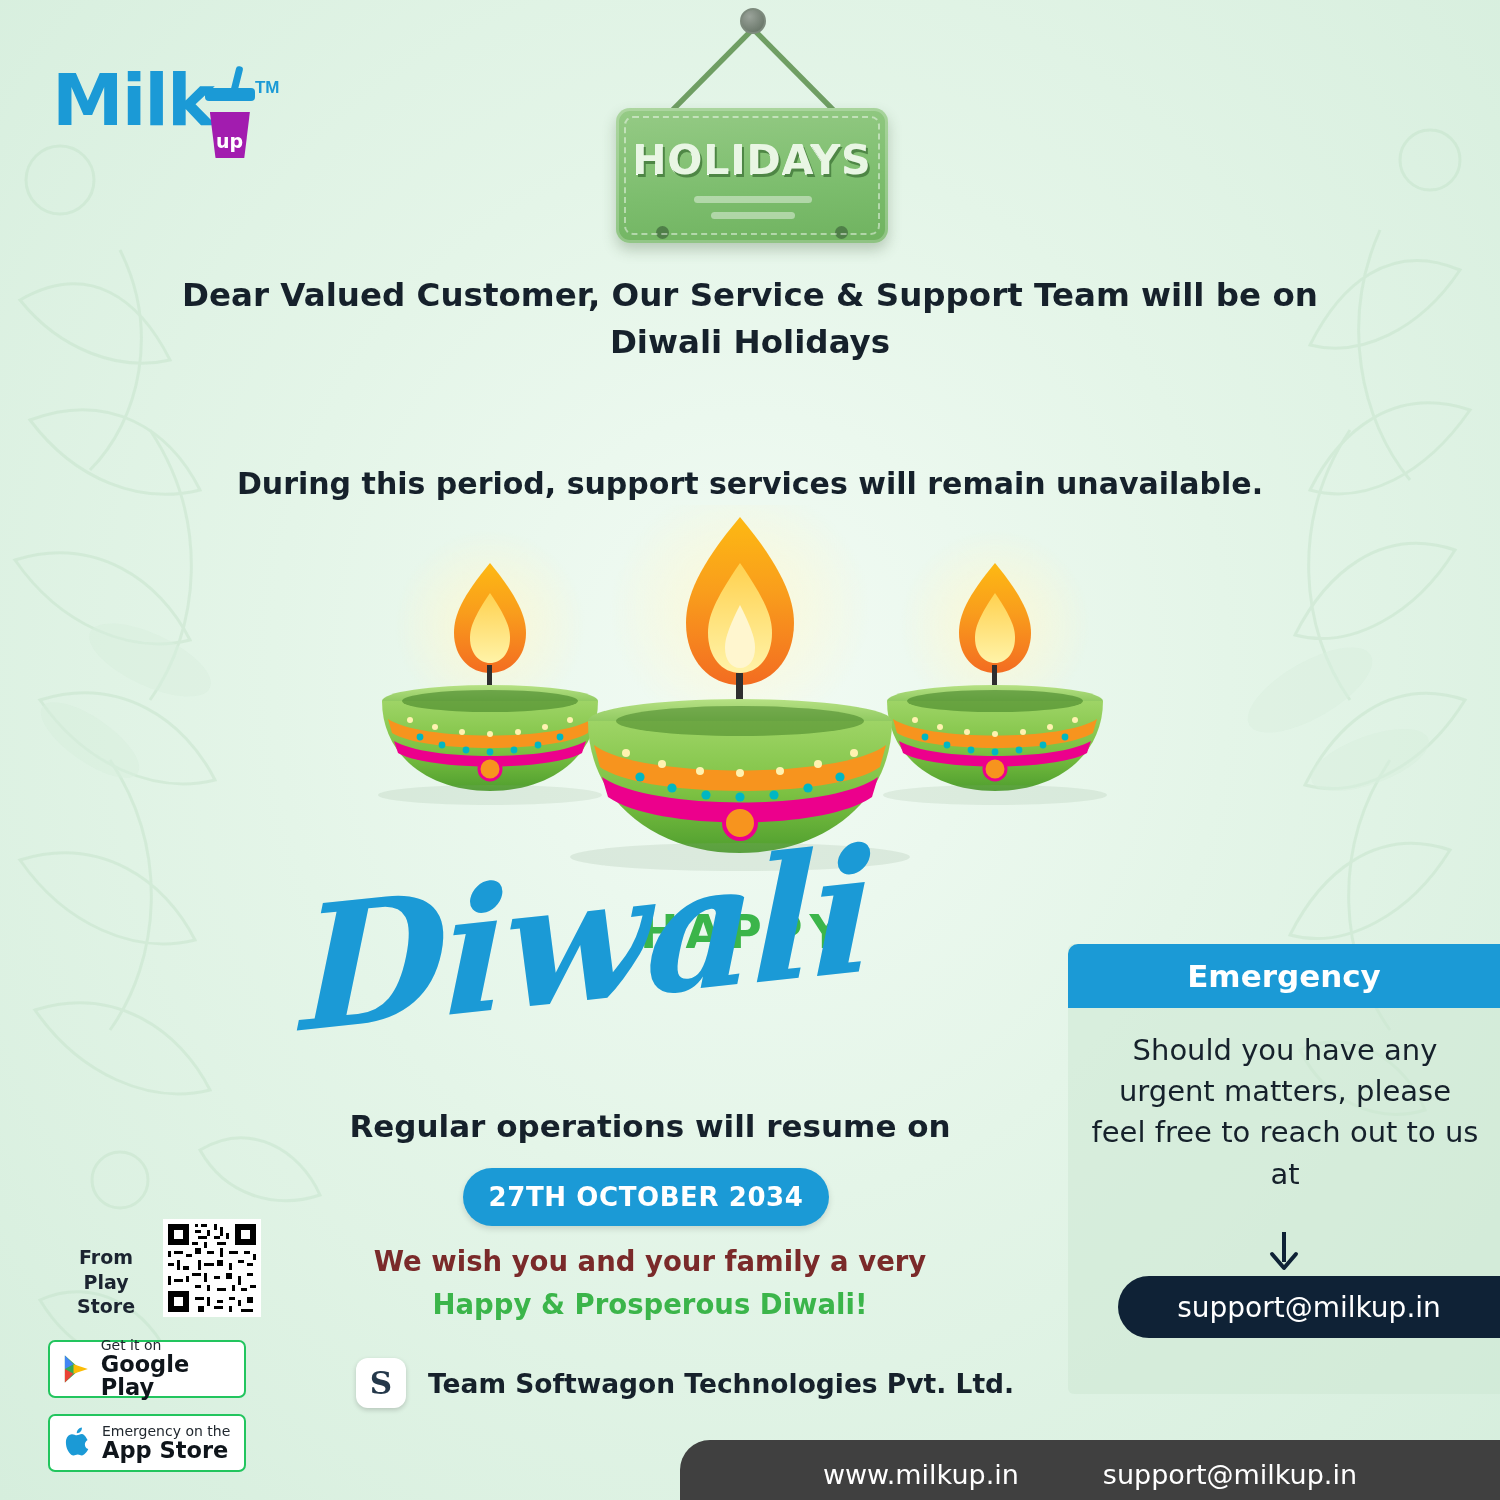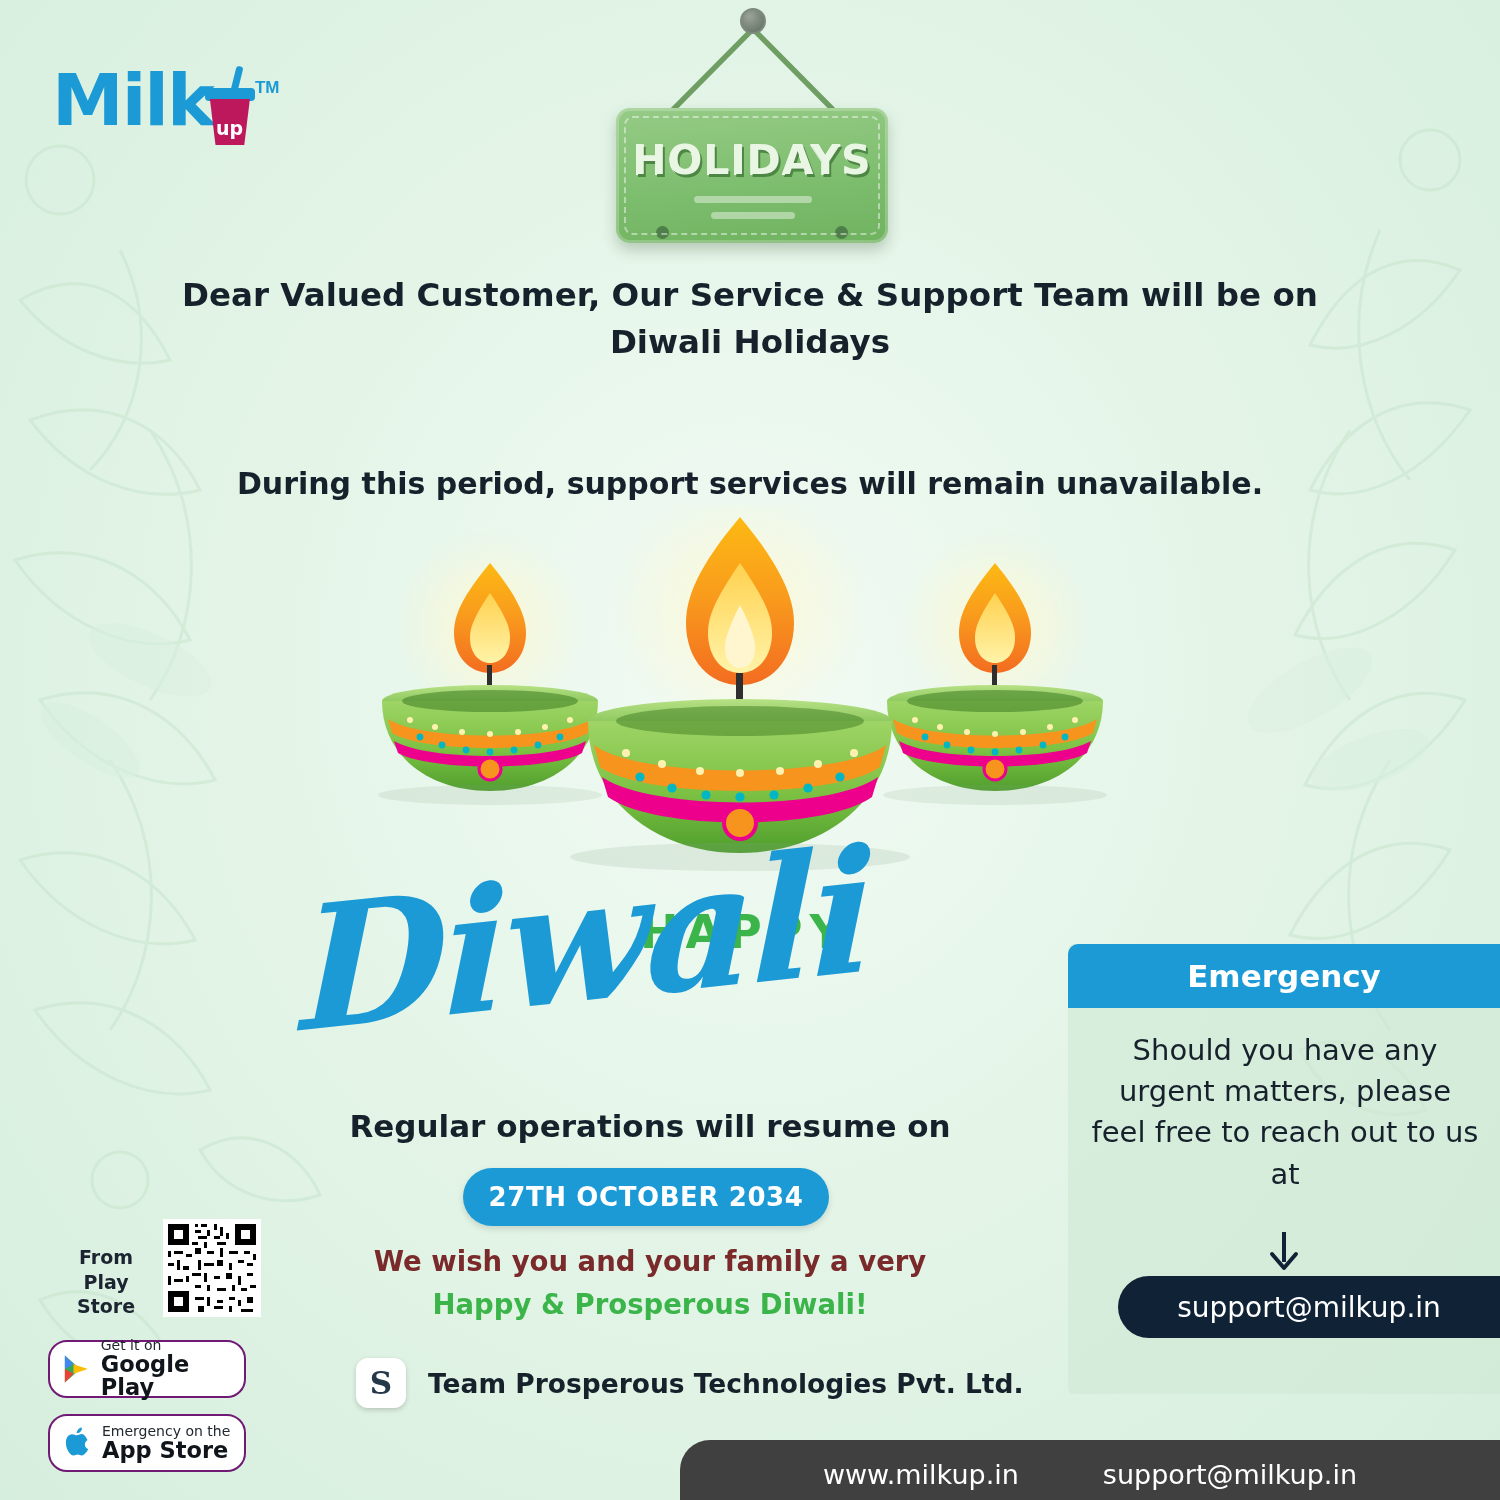--- a/index.html
+++ b/index.html
@@ -24,22 +24,22 @@
     line-height: 1;
   }
   .logo-cup {
     position: relative; width: 46px; height: 62px; margin-left: -6px; margin-top: 24px;
   }
   .logo-cup .lid {
     position: absolute; top: 0; left: -2px; width: 50px; height: 13px;
     background: #1b9ad6; border-radius: 4px;
   }
   .logo-cup .body {
-    position: absolute; top: 11px; left: 3px; width: 40px; height: 46px;
-    background: #be185d; clip-path: polygon(0 0, 100% 0, 86% 100%, 14% 100%);
+    position: absolute; top: 24px; left: 3px; width: 40px; height: 46px;
+    background: #a21caf; clip-path: polygon(0 0, 100% 0, 86% 100%, 14% 100%);
     border-radius: 0 0 6px 6px;
   }
   .logo-cup .straw {
     position: absolute; top: -22px; left: 26px; width: 7px; height: 30px;
     background: #1b9ad6; transform: rotate(14deg); border-radius: 3px;
   }
   .logo-up {
     position: absolute; bottom: 6px; left: 6px; color: #fff;
     font-size: 19px; font-weight: bold; font-family: "DejaVu Sans", sans-serif;
   }
@@ -180,21 +180,21 @@
 
   
   .fromplay {
     position: absolute; left: 60px; top: 1245px; width: 92px; text-align: center;
     font-family: "DejaVu Sans", sans-serif; font-weight: bold; font-size: 19px; color: #1b2430; line-height: 1.3;
   }
   .qr { position: absolute; left: 163px; top: 1219px; width: 98px; height: 98px; background: #fff; padding: 5px; }
   .qr-inner { width: 100%; height: 100%; }
   .store-btn {
     position: absolute; width: 198px; height: 58px; background: #fff;
-    border: 2px solid #701a75; border-radius: 19px; display: flex; align-items: center; gap: 10px;
+    border: 2px solid #22c55e; border-radius: 7px; display: flex; align-items: center; gap: 10px;
     padding-left: 12px;
   }
   .store-btn.google { left: 48px; top: 1340px; }
   .store-btn.apple { left: 48px; top: 1414px; }
   .store-txt { display: flex; flex-direction: column; line-height: 1.05; }
   .store-small { font-family: "DejaVu Sans", sans-serif; font-size: 14px; color: #20272e; }
   .store-big { font-family: "DejaVu Sans", sans-serif; font-size: 22.5px; font-weight: bold; color: #0f151b; }
 
   
   .footer {
@@ -416,21 +416,21 @@
   <div class="resume-pill">
     <span>27TH OCTOBER 2034</span>
   </div>
   <div class="wish1">We wish you and your family a very</div>
   <div class="wish2">Happy &amp; Prosperous Diwali!</div>
 
   <div class="team-row">
     <div class="team-badge">
       <span>S</span>
     </div>
-    <div class="team-name">Team Prosperous Technologies Pvt. Ltd.</div>
+    <div class="team-name">Team Softwagon Technologies Pvt. Ltd.</div>
   </div>
 
   <div class="emergency">
     <div class="emergency-head">
       <span>Emergency</span>
     </div>
     <div class="emergency-body">Should you have any urgent matters, please feel free to reach out to us at</div>
     <svg class="arrow-down" viewBox="0 0 36 44" aria-hidden="true">
       <path d="M18,2 L18,32" stroke="#0f2236" stroke-width="4" fill="none"></path>
       <path d="M6,24 L18,38 L30,24" stroke="#0f2236" stroke-width="4" fill="none" stroke-linecap="round" stroke-linejoin="round"></path>

